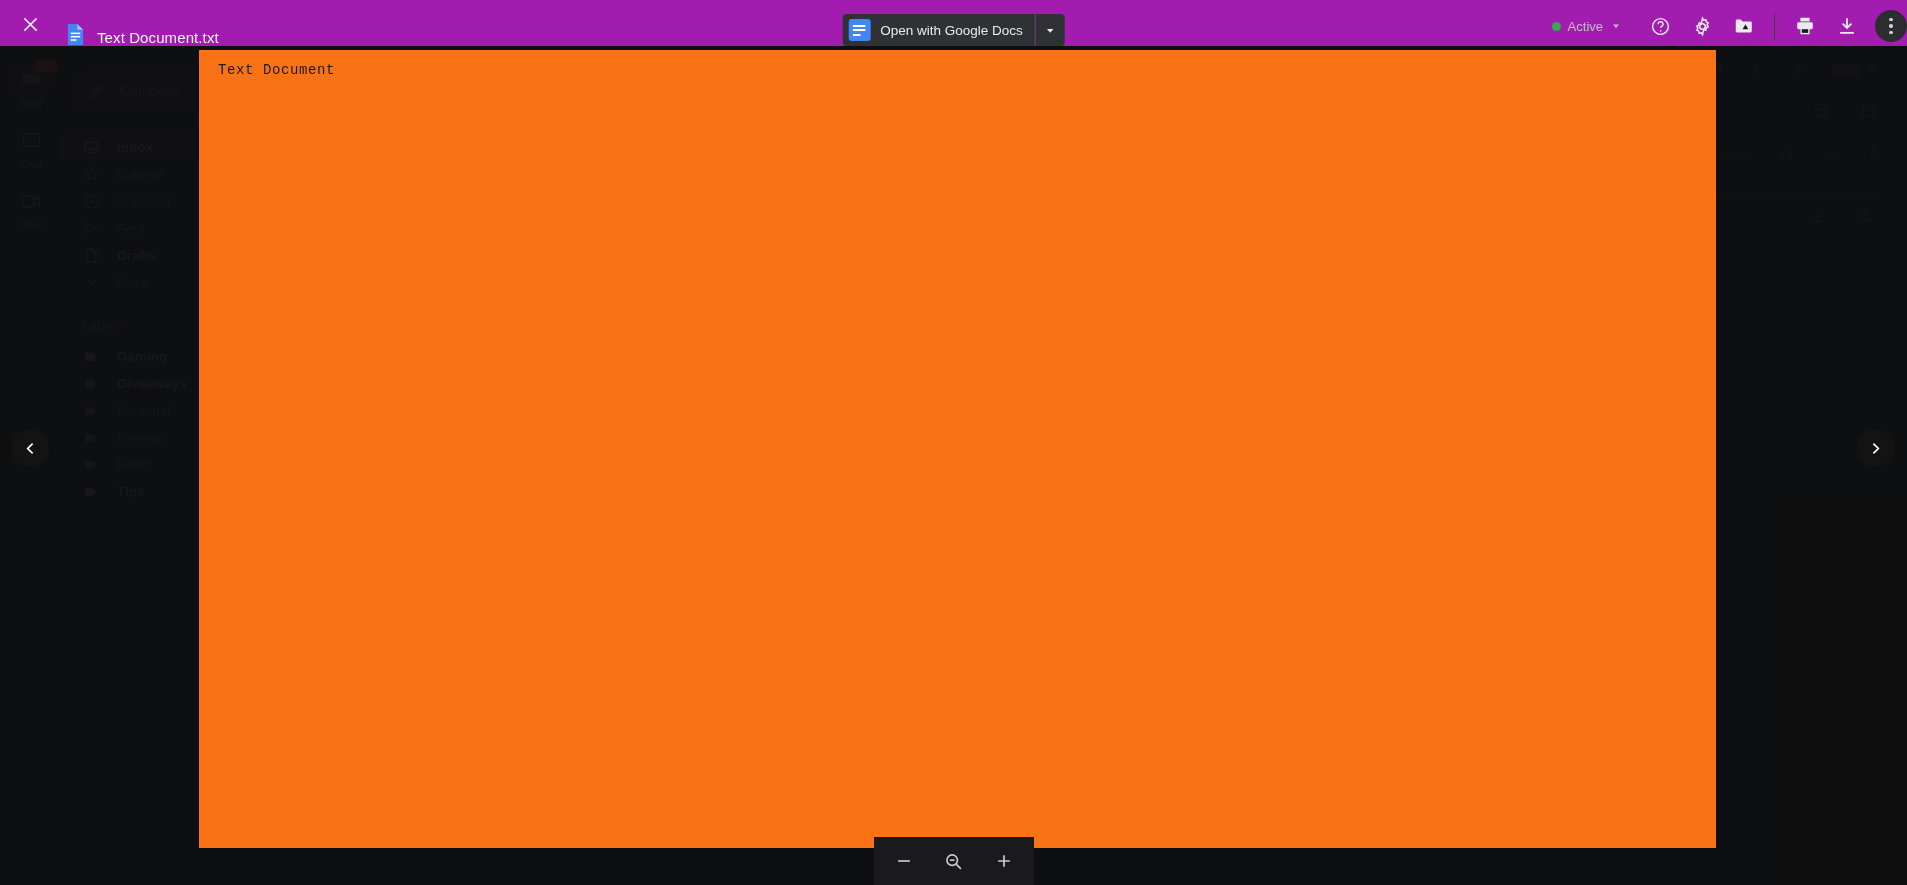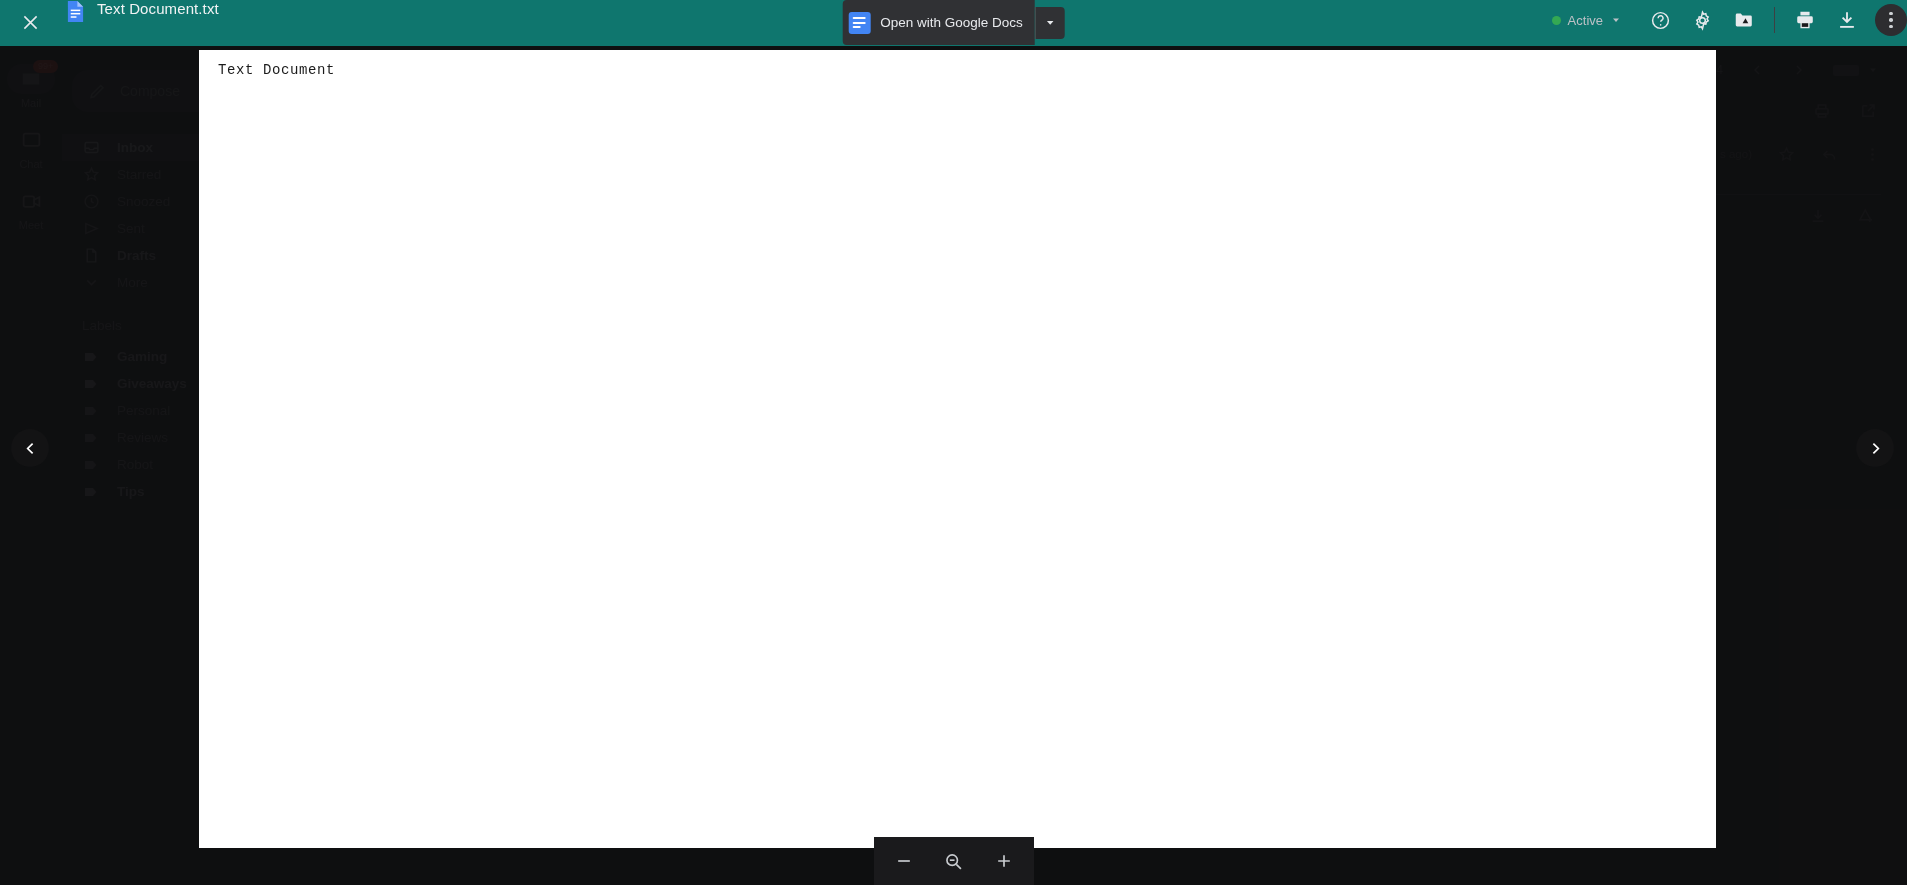--- a/index.html
+++ b/index.html
@@ -160,23 +160,23 @@
     position: absolute;
     inset: 0;
     background: rgba(10,10,11,0.78);
   }
 
   
   #viewer-topbar {
     position: absolute;
     top: 0; left: 0; right: 0;
     height: 46px;
-    background: #0f766e;
+    background: #a21caf;
     display: flex;
-    align-items: flex-start;
+    align-items: flex-end;
     color: #e8eaed;
     z-index: 5;
   }
   .vt-close {
     width: 44px; height: 44px;
     margin-left: 8px;
     display: flex; align-items: center; justify-content: center;
     border-radius: 50%;
     cursor: pointer;
     color: #e8eaed;
@@ -189,21 +189,21 @@
     letter-spacing: .1px;
   }
   .vt-center {
     position: absolute;
     left: 50%;
     transform: translateX(-50%);
     display: flex; align-items: center;
   }
   .vt-openbtn {
     display: flex; align-items: center;
-    height: 45px;
+    height: 32px;
     background: #303134;
     border-radius: 4px 0 0 4px;
     padding: 0 12px 0 6px;
     gap: 10px;
     cursor: pointer;
     font-size: 13.5px;
     color: #e8eaed;
   }
   .vt-docsicon {
     width: 22px; height: 22px;
@@ -254,21 +254,21 @@
     cursor: pointer;
   }
   .vt-avatar .dots { display: flex; flex-direction: column; gap: 3px; align-items: center; }
   .vt-avatar .dots i { width: 3.5px; height: 3.5px; background: #cfd2d5; border-radius: 50%; display: block; }
 
   
   #doc-page {
     position: absolute;
     left: 199px; top: 50px;
     width: 1517px; height: 798px;
-    background: #ffffff;
+    background: #f97316;
     z-index: 4;
     overflow: hidden;
   }
   #doc-text {
     margin: 12px 0 0 19px;
     font-family: "Liberation Mono", "DejaVu Sans Mono", monospace;
     font-size: 14px;
     color: #1a1a1a;
     letter-spacing: .6px;
     white-space: pre-wrap;

